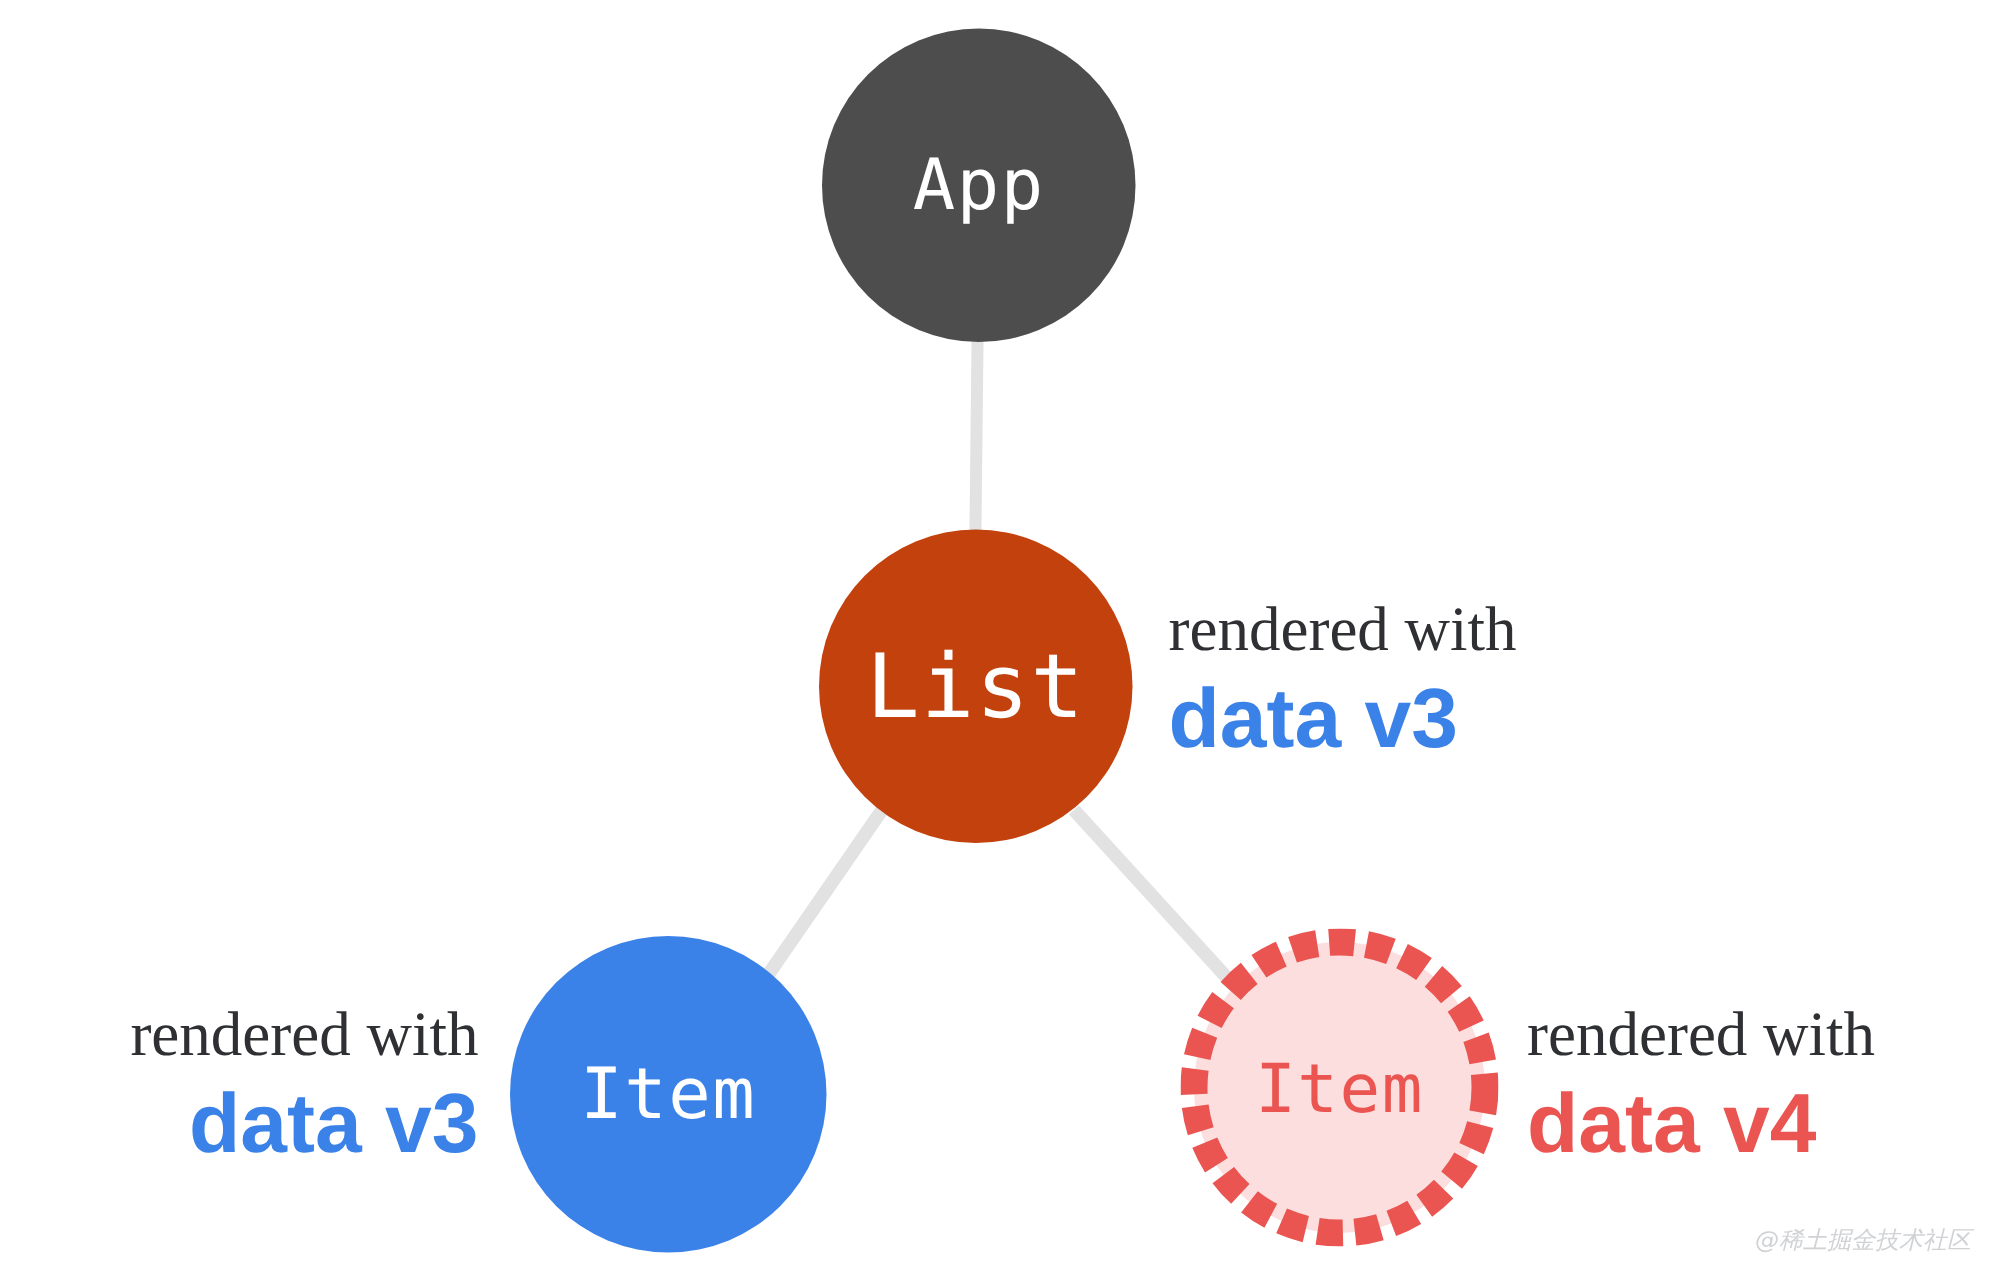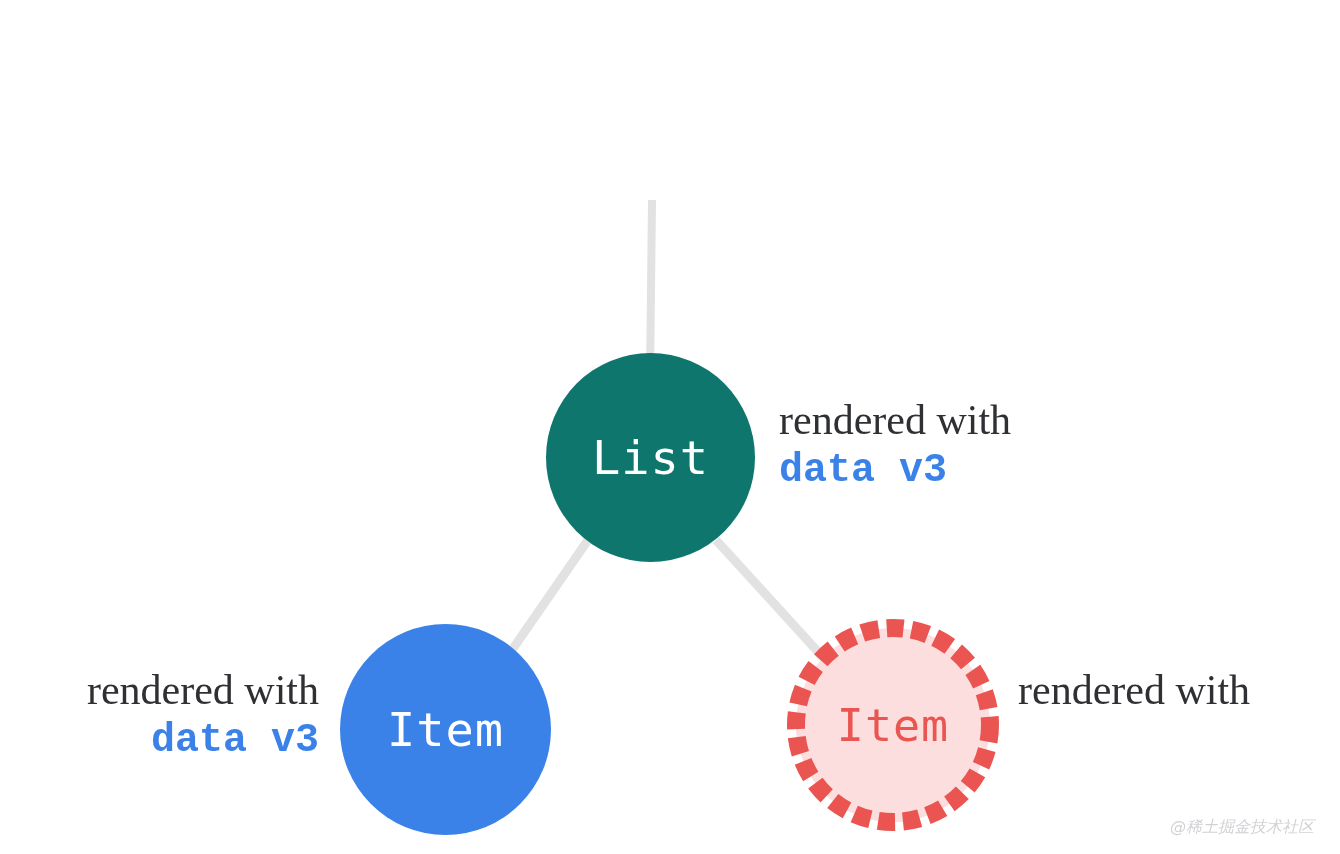--- a/index.html
+++ b/index.html
@@ -47,23 +47,23 @@
     color: #ffffff;
     font-size: 47px;
   }
 
   
   #node-list {
     left: 546px;
     top: 353px;
     width: 209px;
     height: 209px;
-    background: #0f766e;
+    background: #c2410c;
     color: #ffffff;
-    font-size: 47px;
+    font-size: 59px;
   }
 
   
   #node-item-blue {
     left: 340px;
     top: 624px;
     width: 211px;
     height: 211px;
     background: #3b82e8;
     color: #ffffff;
@@ -103,25 +103,24 @@
   .label .line1 {
     display: block;
     font-size: 42px;
     font-weight: 400;
     color: #2f3033;
     white-space: nowrap;
     font-family: Liberation Serif, serif;
   }
   .label .line2 {
     display: block;
-    font-size: 40px;
+    font-size: 56px;
     font-weight: 700;
     white-space: nowrap;
     margin-top: 6px;
-    font-family: Liberation Mono, monospace;
   }
 
   #label-list {
     left: 779px;
     top: 398px;
     text-align: left;
   }
   #label-list .line2 { color: #3b82e8; }
 
   #label-item-blue {
@@ -154,20 +153,23 @@
 <body>
 
 <div id="canvas">
 
   <svg id="edges" viewBox="0 0 1340 854" xmlns="http://www.w3.org/2000/svg">
     <line x1="652" y1="200" x2="650" y2="380" stroke="#e2e2e2" stroke-width="8" stroke-linecap="butt"></line>
     <line x1="588" y1="540" x2="512" y2="650" stroke="#e2e2e2" stroke-width="9" stroke-linecap="butt"></line>
     <line x1="716" y1="540" x2="830" y2="665" stroke="#e2e2e2" stroke-width="9" stroke-linecap="butt"></line>
   </svg>
 
+  <div class="node" id="node-app">
+    <span class="node-text">App</span>
+  </div>
 
   <div class="node" id="node-list">
     <span class="node-text">List</span>
   </div>
 
   <div class="node" id="node-item-blue">
     <span class="node-text">Item</span>
   </div>
 
   <div class="node" id="node-item-red">
@@ -182,17 +184,18 @@
     <span class="line2">data v3</span>
   </div>
 
   <div class="label" id="label-item-blue">
     <span class="line1">rendered with</span>
     <span class="line2">data v3</span>
   </div>
 
   <div class="label" id="label-item-red">
     <span class="line1">rendered with</span>
+    <span class="line2">data v4</span>
   </div>
 
   <div id="watermark">@稀土掘金技术社区</div>
 
 </div>
 
 </body></html>

